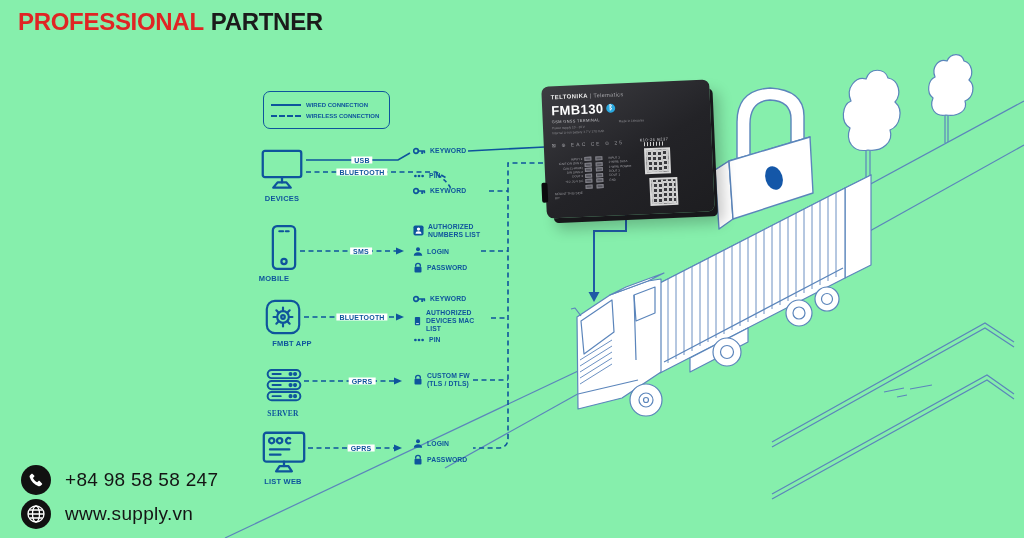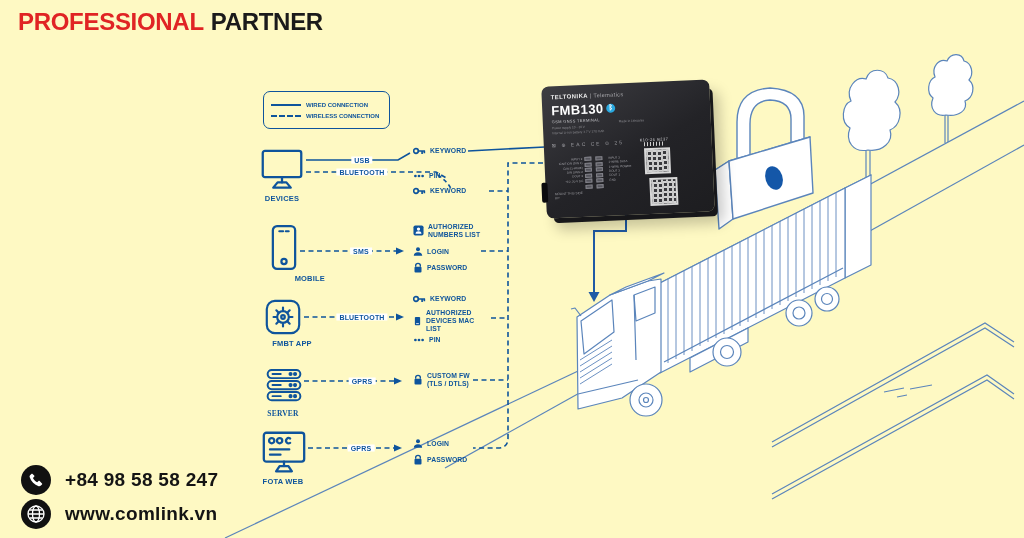--- a/index.html
+++ b/index.html
@@ -1,16 +1,16 @@
 <!DOCTYPE html>
 <html><head>
 <meta charset="utf-8">
 <style>
   html,body{margin:0;padding:0;background:#fff;}
-  #stage{position:relative;width:1024px;height:538px;background:#fef9c3;overflow:hidden;
+  #stage{position:relative;width:1024px;height:538px;background:#86efac;overflow:hidden;
          font-family:"Liberation Sans",sans-serif;}
   #bg-svg{position:absolute;left:0;top:0;}
   
   .hdr{position:absolute;left:18px;top:8px;font-size:24px;font-weight:bold;letter-spacing:-0.3px;white-space:nowrap;}
   .hdr .red{color:#e02424;}
   .hdr .blk{color:#1b1b1b;margin-left:7px;}
   
   .legend{position:absolute;left:263px;top:91px;width:127px;height:38px;border:1.5px solid #0e549c;
           border-radius:7px;box-sizing:border-box;display:flex;flex-direction:column;justify-content:center;
           gap:5px;padding:0 7px;}
@@ -51,21 +51,21 @@
   .d-qr1,.d-qr2{position:absolute;border:2px solid #d8d8d8;
       background:repeating-linear-gradient(90deg,#c9c9c9 0 2px,transparent 2px 5px),
                  repeating-linear-gradient(0deg,#d2d2d2 0 2px,#39393d 2px 5px);}
   .d-qr1{left:100px;top:66px;width:22px;height:22px;}
   .d-qr2{left:104px;top:96px;width:24px;height:24px;}
   .d-bar{position:absolute;left:100px;top:60px;width:20px;height:4px;
       background:repeating-linear-gradient(90deg,#cfcfcf 0 1px,transparent 1px 3px);}
   .d-mount{position:absolute;left:9px;top:106px;font-size:3.2px;color:#9a9a9f;width:30px;line-height:1.4;}
   
   .contact-row{position:absolute;display:flex;align-items:center;gap:14px;}
-  .c-txt{font-size:19px;font-weight:bold;color:#141414;letter-spacing:0.3px;}
+  .c-txt{font-size:19px;font-weight:normal;color:#141414;letter-spacing:0.3px;}
 </style>
 </head>
 <body>
 
 <div id="stage">
 
   <svg id="bg-svg" width="1024" height="538" viewBox="0 0 1024 538">
 
     <g stroke="#5b85bb" stroke-width="1.2" fill="none">
       <path d="M225,538 L612,355"></path>
@@ -167,21 +167,21 @@
   </svg>
   <div class="src-lb" style="left:240px;top:194px;">DEVICES</div>
 
   <svg class="src-ic" style="left:271px;top:224px;" width="26" height="47" viewBox="0 0 28 50">
     <g stroke="#0e549c" stroke-width="2.4" fill="none" stroke-linejoin="round" stroke-linecap="round">
       <rect x="2" y="2" width="24" height="46" rx="4.5"></rect>
         <path d="M9,7.5 H13 M16,7.5 H19"></path>
         <circle cx="14" cy="40" r="2.8"></circle>
     </g>
   </svg>
-  <div class="src-lb" style="left:241px;top:274px;text-align:right;">MOBILE</div>
+  <div class="src-lb" style="left:232px;top:274px;">MOBILE</div>
 
   <svg class="src-ic" style="left:265px;top:299px;" width="36" height="36" viewBox="0 0 40 40">
     <g stroke="#0e549c" stroke-width="2.4" fill="none" stroke-linejoin="round" stroke-linecap="round">
       <rect x="2" y="2" width="36" height="36" rx="9"></rect>
         <circle cx="20" cy="20" r="6.5"></circle>
         <circle cx="20" cy="20" r="2"></circle>
       <path d="M20,9.5 V12.5 M20,27.5 V30.5 M9.5,20 H12.5 M27.5,20 H30.5 M12.6,12.6 L14.7,14.7 M25.3,25.3 L27.4,27.4 M12.6,27.4 L14.7,25.3 M25.3,14.7 L27.4,12.6"></path>
     </g>
   </svg>
   <div class="src-lb" style="left:250px;top:339px;">FMBT APP</div>
@@ -206,21 +206,21 @@
     <g stroke="#0e549c" stroke-width="2.6" fill="none" stroke-linejoin="round" stroke-linecap="round">
       <rect x="2" y="2" width="46" height="33" rx="3"></rect>
       <circle cx="11" cy="11" r="3"></circle>
         <circle cx="20" cy="11" r="3"></circle>
         <path d="M32,8.5 a3,3 0 1 0 0,5"></path>
       <path d="M9,21 H31 M9,27 H21"></path>
         <path d="M25,35 V40"></path>
         <path d="M16,46 H34 L30,40 H20 Z"></path>
     </g>
   </svg>
-  <div class="src-lb" style="left:241px;top:477px;">FOTA WEB</div>
+  <div class="src-lb" style="left:241px;top:477px;">LIST WEB</div>
 
   <span class="conn" style="left:362px;top:160px;">USB</span>
   <span class="conn" style="left:362px;top:172px;">BLUETOOTH</span>
   <span class="conn" style="left:361px;top:251px;">SMS</span>
   <span class="conn" style="left:362px;top:317px;">BLUETOOTH</span>
   <span class="conn" style="left:362px;top:381px;">GPRS</span>
   <span class="conn" style="left:361px;top:448px;">GPRS</span>
 
   <div class="sec" style="top:146px;">
     <svg width="13" height="10" viewBox="0 0 14 10">
@@ -373,16 +373,16 @@
   </div>
   <div class="contact-row" style="left:21px;top:499px;">
     <svg width="30" height="30" viewBox="0 0 30 30">
       <circle cx="15" cy="15" r="15" fill="#111"></circle>
       <g stroke="#fff" stroke-width="1.3" fill="none">
         <circle cx="15" cy="15" r="8"></circle>
           <ellipse cx="15" cy="15" rx="3.5" ry="8"></ellipse>
         <path d="M7,15 H23 M8.4,11 H21.6 M8.4,19 H21.6"></path>
       </g>
     </svg>
-    <span class="c-txt">www.comlink.vn</span>
+    <span class="c-txt">www.supply.vn</span>
   </div>
 
 </div>
 
 </body></html>

